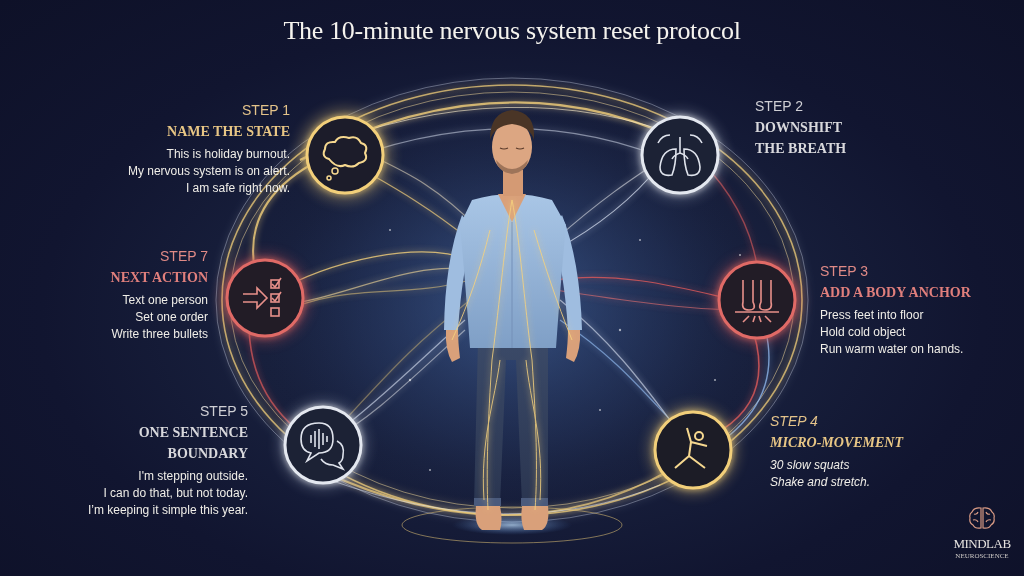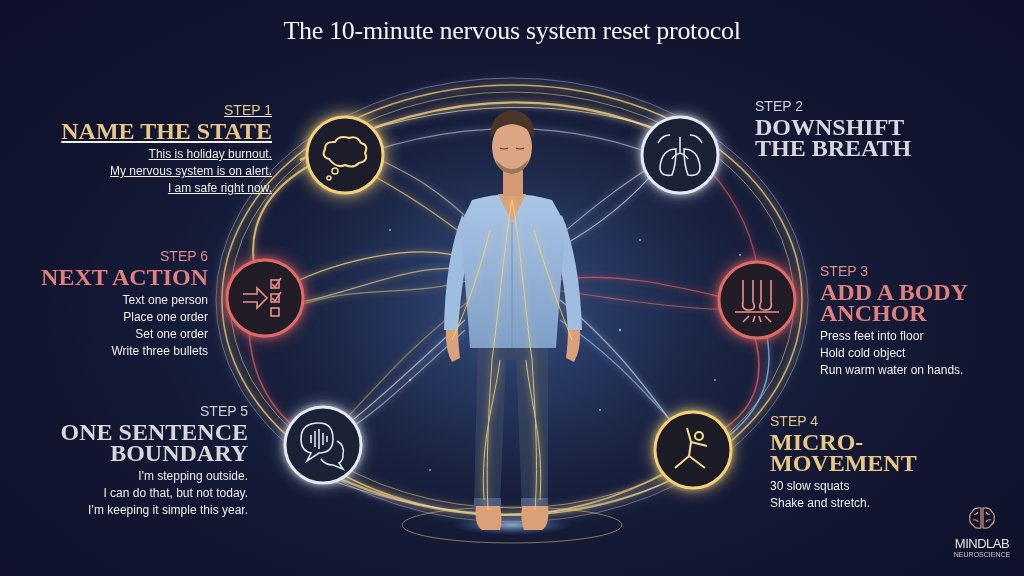--- a/index.html
+++ b/index.html
@@ -13,31 +13,31 @@
     position: absolute; left: 0; right: 0; top: 16px; text-align: center;
     font-family: "Liberation Serif", serif; font-size: 26px; color: #f5f3ee;
     letter-spacing: -0.3px;
   }
   .scene { position: absolute; left: 0; top: 0; width: 1024px; height: 576px; }
   .step { position: absolute; }
   .step.left { text-align: right; }
   .step.right { text-align: left; }
   .step-label { font-size: 14px; line-height: 17px; }
   .step-heading {
-    font-family: "Liberation Serif", serif; font-weight: bold; font-size: 24px;
+    font-family: "Liberation Serif", serif; font-weight: bold; font-size: 14px;
     line-height: 21px; margin-top: 2px; margin-bottom: 4px;
   }
   .step-lines div { font-size: 12px; line-height: 17px; color: #f0eee8; }
   .gold { color: #e8c685; }
   .goldlabel { color: #e4c38a; }
   .silver { color: #d8d8dc; }
   .silverlabel { color: #cfcfd4; }
   .red { color: #e07f7c; }
   .redlabel { color: #e08a86; }
-  .brand { position: absolute; left: 944px; top: 506px; width: 76px; text-align: center; }
+  .brand { position: absolute; left: 944px; top: 506px; width: 76px; text-align: center; font-family: Liberation Serif, serif; }
   .brand-name { font-size: 13px; letter-spacing: -0.5px; color: #e6e3e0; margin-top: 2px; }
   .brand-sub { font-size: 7px; letter-spacing: 0px; color: #d0ccc8; }
 </style>
 </head>
 <body>
 
 <svg class="scene" width="1024" height="576" viewBox="0 0 1024 576">
   <defs>
     <radialGradient id="halo" cx="50%" cy="50%" r="50%">
       <stop offset="0%" stop-color="#4a6da8" stop-opacity="0.55"></stop>
@@ -220,21 +220,21 @@
       <circle cx="390" cy="230" r="1"></circle>
     <circle cx="600" cy="410" r="1"></circle>
       <circle cx="430" cy="470" r="1"></circle>
     <circle cx="740" cy="255" r="1"></circle>
       <circle cx="715" cy="380" r="1"></circle>
   </g>
 </svg>
 
 <div class="title">The 10-minute nervous system reset protocol</div>
 
-<div class="step left" style="left: 56px; top: 102px; width: 216px; text-decoration: underline;">
+<div class="step left" style="left: 74px; top: 102px; width: 216px;">
   <div class="step-label goldlabel">STEP 1</div>
   <div class="step-heading gold">NAME THE STATE</div>
   <div class="step-lines">
     <div>This is holiday burnout.</div>
     <div>My nervous system is on alert.</div>
     <div>I am safe right now.</div>
   </div>
 </div>
 
 <div class="step right" style="left: 755px; top: 98px; width: 200px;">
@@ -248,21 +248,21 @@
 <div class="step right" style="left: 820px; top: 263px; width: 210px;">
   <div class="step-label redlabel">STEP 3</div>
   <div class="step-heading red">ADD A BODY ANCHOR</div>
   <div class="step-lines">
     <div>Press feet into floor</div>
     <div>Hold cold object</div>
     <div>Run warm water on hands.</div>
   </div>
 </div>
 
-<div class="step right" style="left: 770px; top: 413px; width: 210px;">
+<div class="step right" style="left: 770px; top: 413px; width: 210px; font-style: italic;">
   <div class="step-label goldlabel">STEP 4</div>
   <div class="step-heading gold">MICRO-MOVEMENT</div>
   <div class="step-lines">
     <div>30 slow squats</div>
     <div>Shake and stretch.</div>
   </div>
 </div>
 
 <div class="step left" style="left: 12px; top: 403px; width: 236px;">
   <div class="step-label silverlabel">STEP 5</div>
@@ -271,25 +271,24 @@
     <div>BOUNDARY</div>
   </div>
   <div class="step-lines">
     <div>I'm stepping outside.</div>
     <div>I can do that, but not today.</div>
     <div>I’m keeping it simple this year.</div>
   </div>
 </div>
 
 <div class="step left" style="left: 40px; top: 248px; width: 168px;">
-  <div class="step-label redlabel">STEP 6</div>
+  <div class="step-label redlabel">STEP 7</div>
   <div class="step-heading red">NEXT ACTION</div>
   <div class="step-lines">
     <div>Text one person</div>
-    <div>Place one order</div>
     <div>Set one order</div>
     <div>Write three bullets</div>
   </div>
 </div>
 
 <div class="brand">
   <svg width="28" height="24" viewBox="0 0 28 24">
     <g fill="none" stroke="#d89a84" stroke-width="1.2">
       <path d="M 13 2 Q 6 1 4 6 Q 1 8 2 12 Q 1 17 5 19 Q 7 23 13 22 Z"></path>
       <path d="M 15 2 Q 22 1 24 6 Q 27 8 26 12 Q 27 17 23 19 Q 21 23 15 22 Z"></path>

